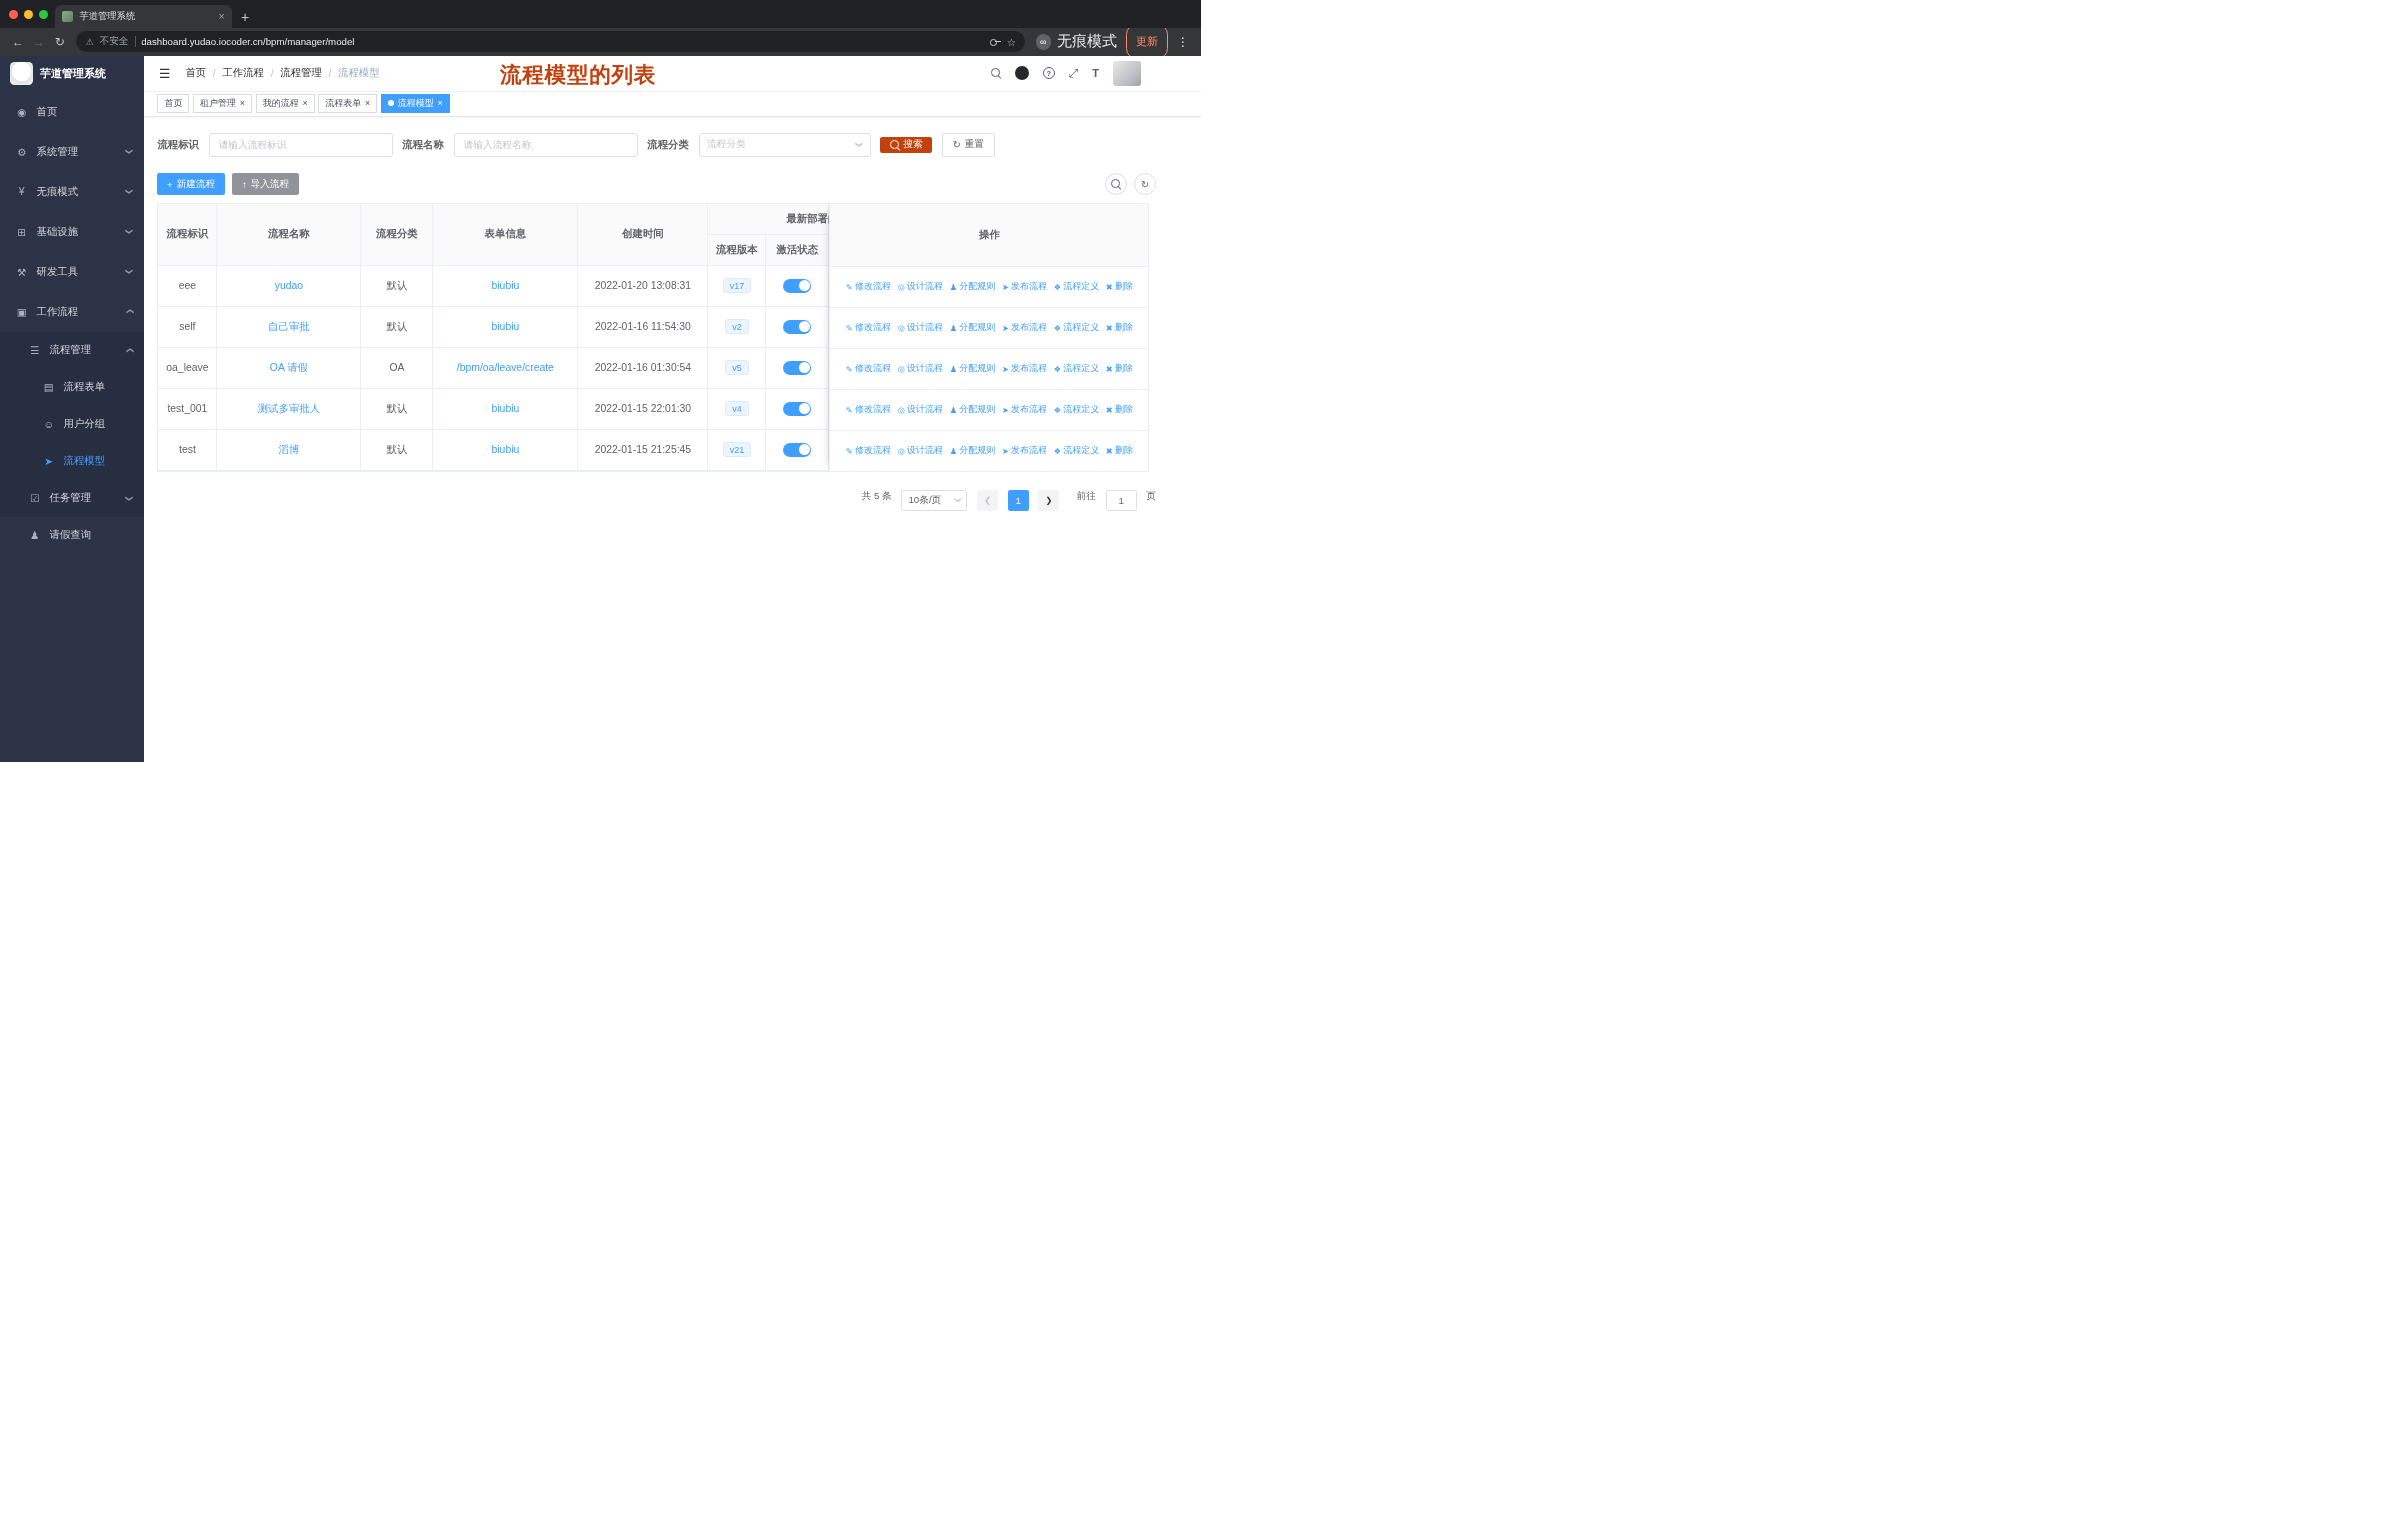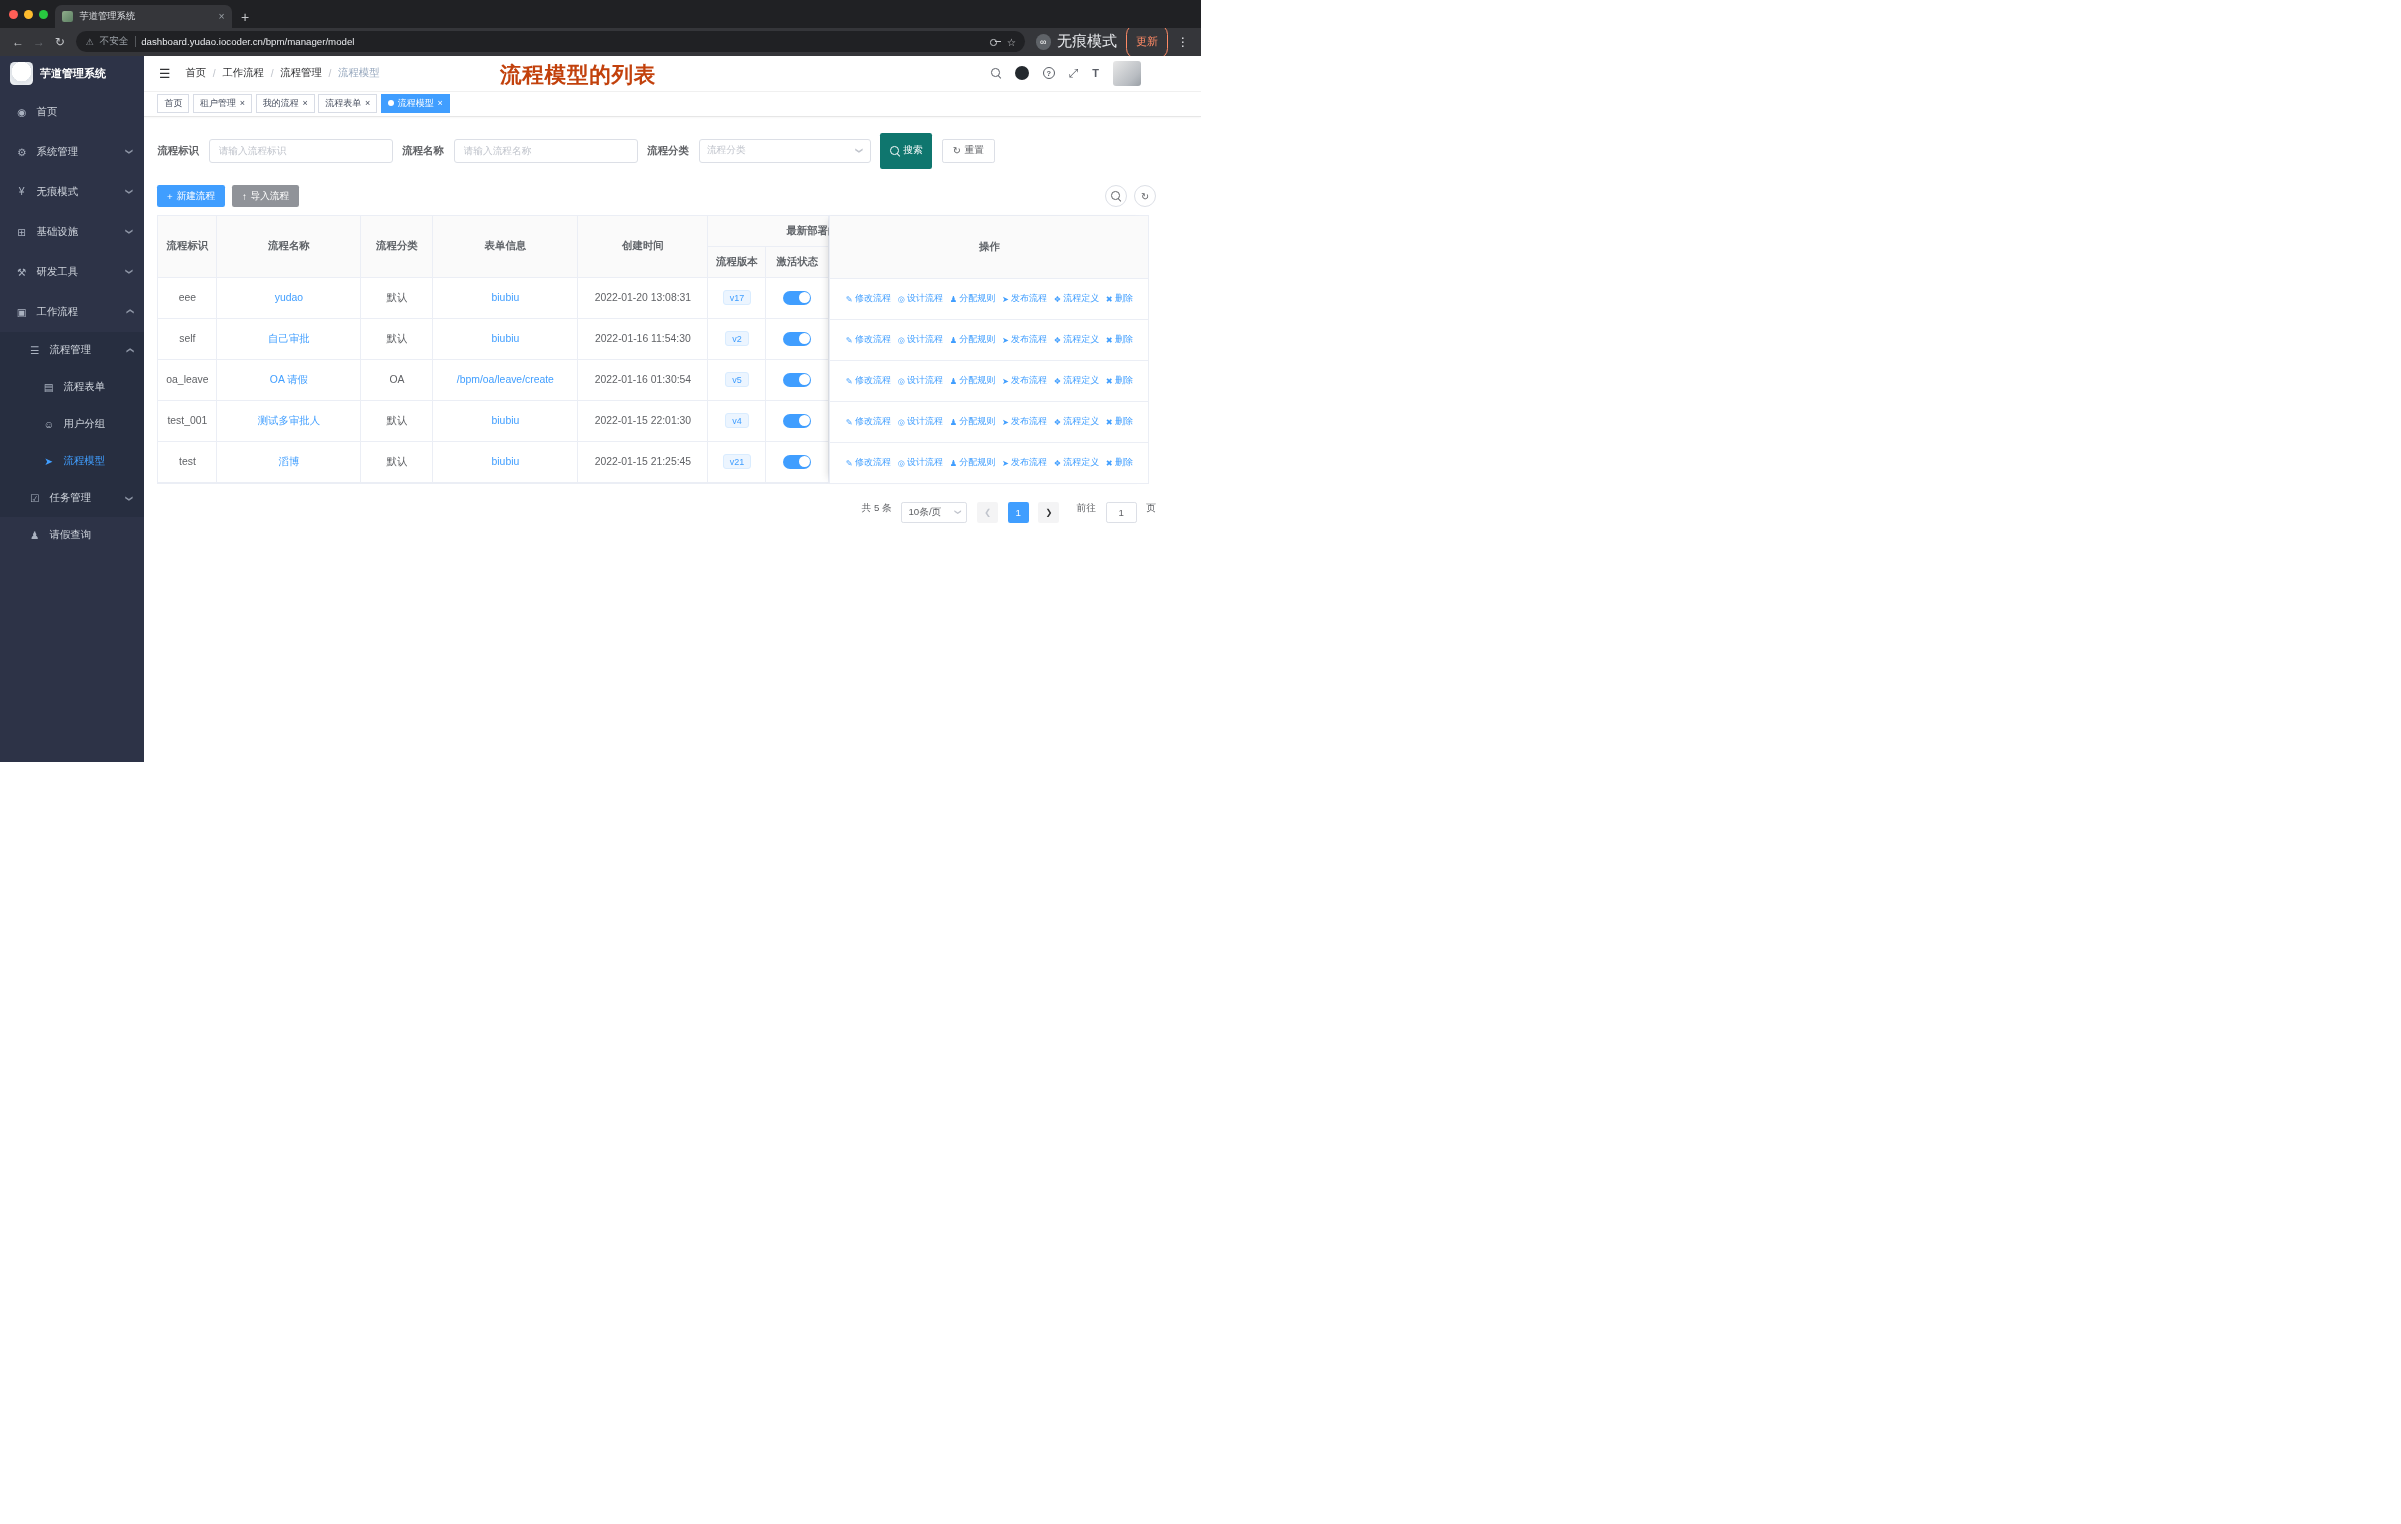--- a/index.html
+++ b/index.html
@@ -76,21 +76,21 @@
   .tag.active{background:#409eff;border-color:#409eff;color:#fff}
   .tag .dot{width:6px;height:6px;border-radius:50%;background:#fff}
 
   .filters{display:flex;align-items:center;gap:9.7px;padding:16.4px 45px 0 13.4px}
   .flabel{font-weight:700;color:#606266;font-size:10.4px;white-space:nowrap}
   .finput{width:184px;height:24px;border:0.7px solid #dcdfe6;border-radius:3px;padding:0 9px;font-size:9.7px;color:#606266;outline:none;font-family:inherit}
   .finput::placeholder{color:#c0c4cc}
   .fselect{width:172px;height:24px;border:0.7px solid #dcdfe6;border-radius:3px;padding:0 7.4px;display:flex;align-items:center;justify-content:space-between;color:#c0c4cc;font-size:9.7px;cursor:pointer}
   .fselect .caret{font-size:7.4px;color:#c0c4cc;transform:rotate(90deg)}
   .btn{height:22px;border-radius:2.2px;border:none;font-size:9.7px;display:inline-flex;align-items:center;gap:3.7px;padding:0 9.7px;cursor:pointer;white-space:nowrap;font-family:inherit}
-  .btn-search{background:#0f766e;color:#fff;height:36px}
+  .btn-search{background:#c2410c;color:#fff;height:16px}
   .btn-reset{background:#fff;border:0.7px solid #dcdfe6;color:#606266;height:24px}
   .btn-create{background:#409eff;color:#fff}
   .btn-import{background:#909399;color:#fff}
 
   .actionsrow{display:flex;align-items:center;padding:16.4px 45px 0 13.4px}
   .circle-btn{width:22px;height:22px;border-radius:50%;border:0.7px solid #dcdfe6;background:#fff;color:#606266;display:inline-flex;align-items:center;justify-content:center;cursor:pointer;font-size:9.7px}
   .right-tools{margin-left:auto;display:flex;gap:6.7px}
 
   
   .tablewrap{margin:7.4px 45px 0 13.4px;width:992px;position:relative;border:0.7px solid #ebeef5;color:#606266}

